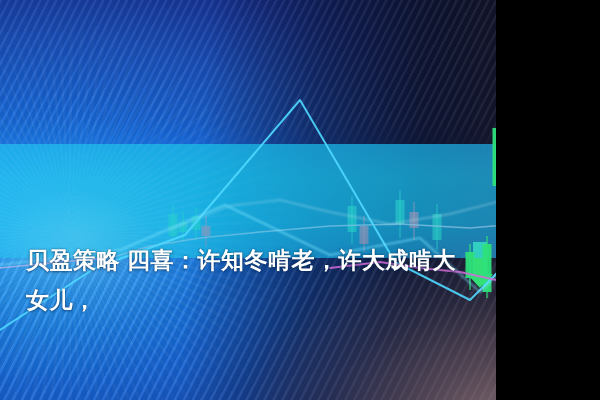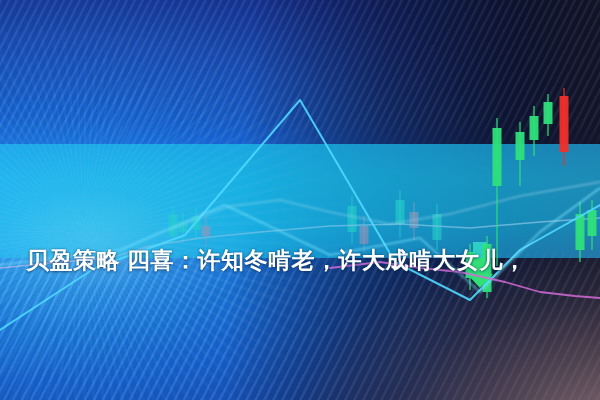--- a/index.html
+++ b/index.html
@@ -2,21 +2,21 @@
 <html><head>
 <meta charset="utf-8">
 <style>
   html, body {
     margin: 0;
     padding: 0;
     background: #000;
   }
   #stage {
     position: relative;
-    width: 600px;
+    width: 496px;
     height: 400px;
     overflow: hidden;
     font-family: "Liberation Sans", "DejaVu Sans", sans-serif;
     background: #1a4fa0;
   }
   .layer { position: absolute; inset: 0; }
 
   
   #bg-base {
     background:

